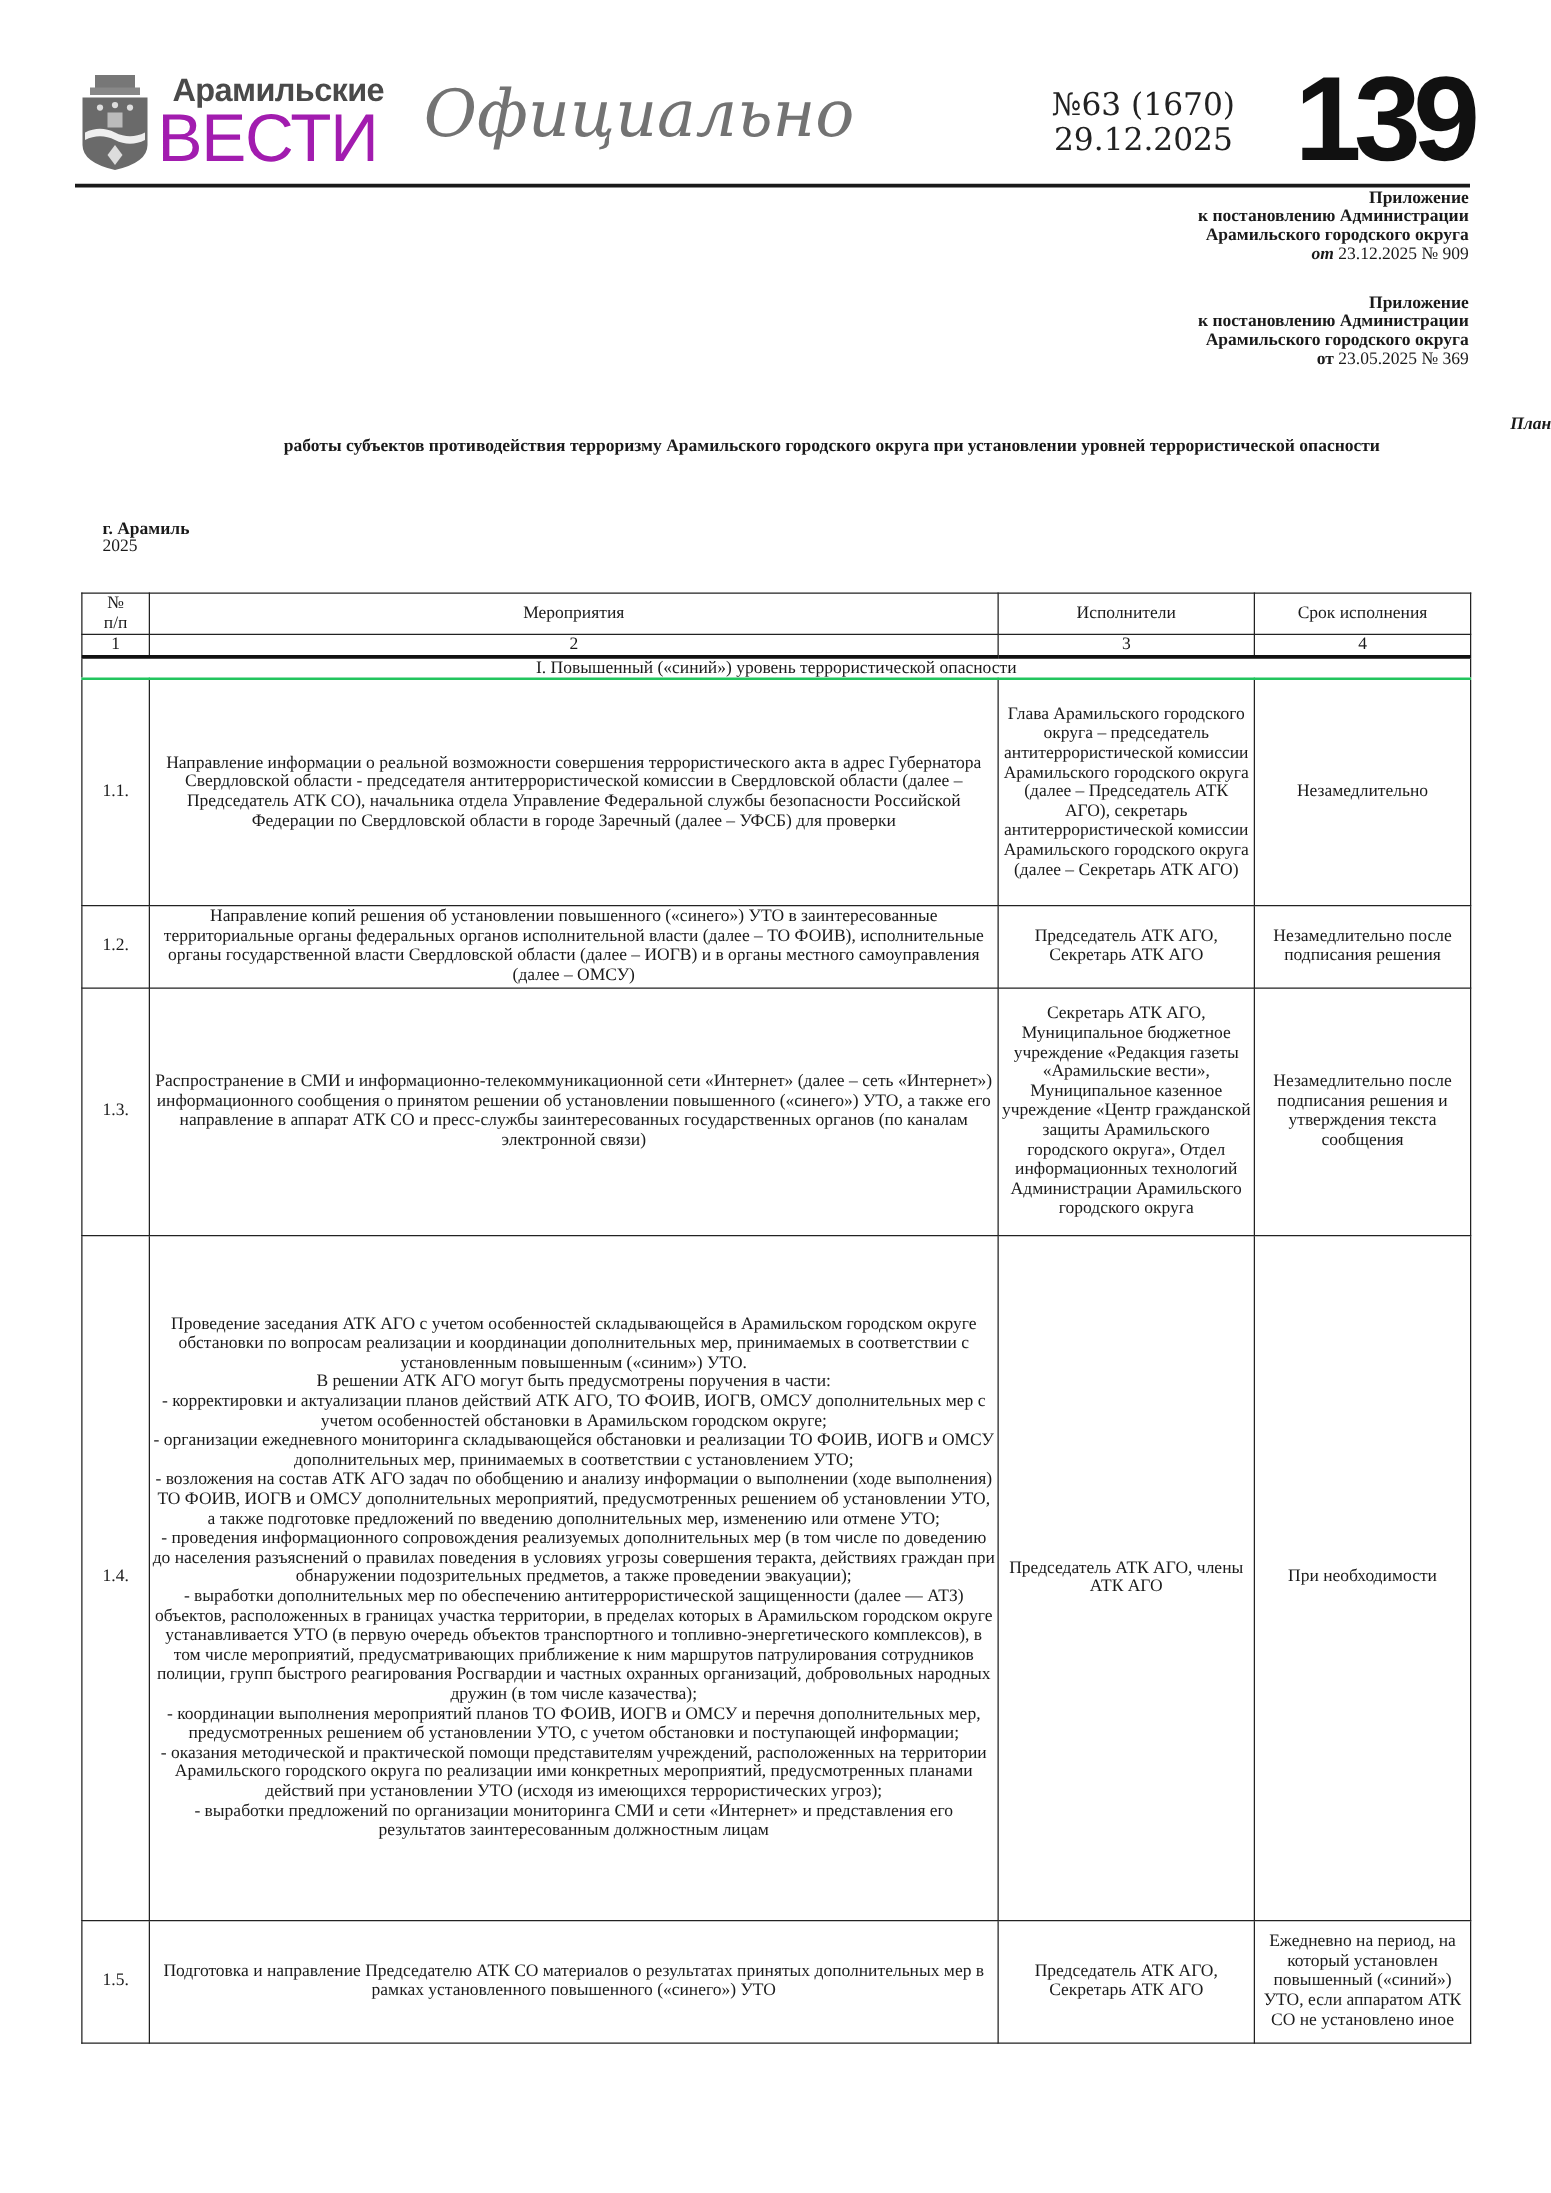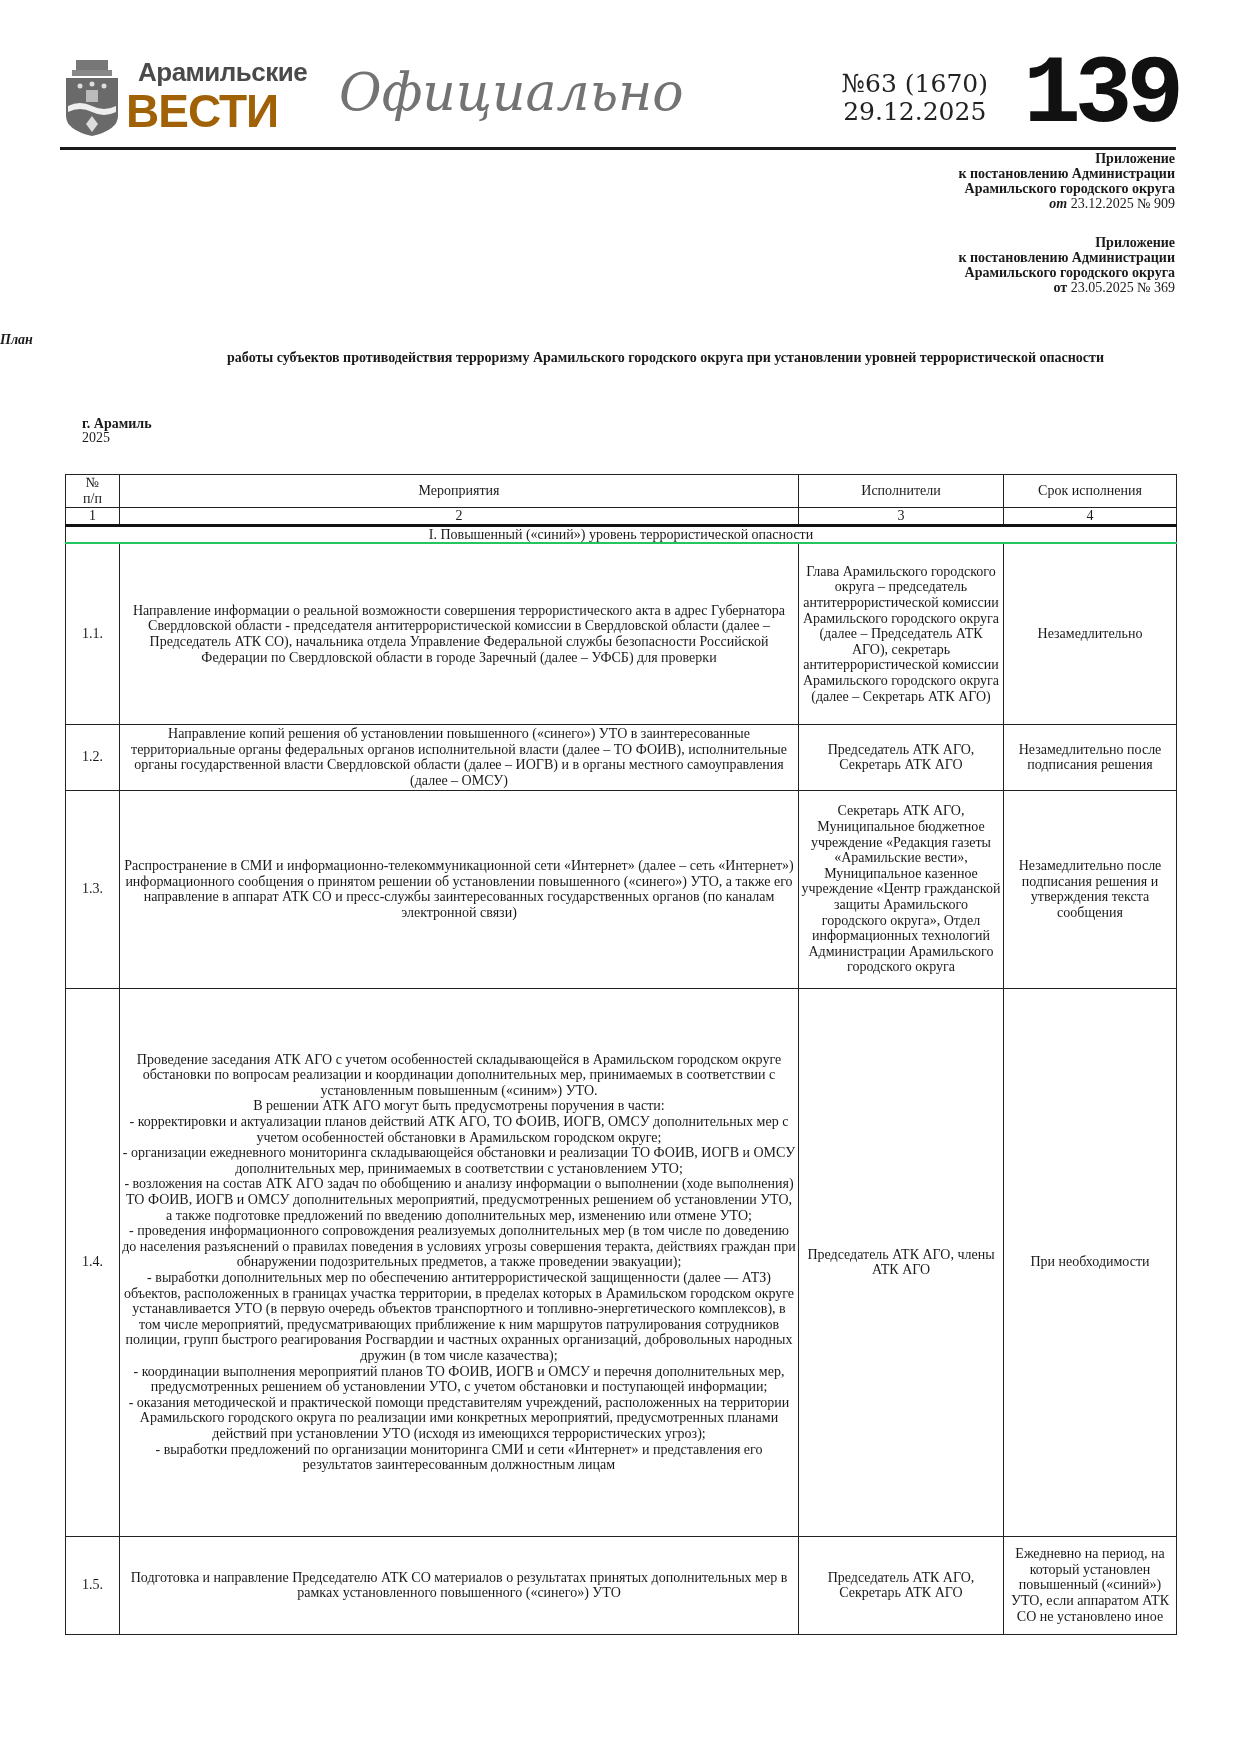--- a/index.html
+++ b/index.html
@@ -4,38 +4,38 @@
 <style>
   html, body { margin: 0; padding: 0; background: #ffffff; }
   body { width: 1241px; height: 1754px; position: relative; overflow: hidden;
          font-family: "Liberation Serif", "DejaVu Serif", serif; color: #1a1a1a; }
 
   
   .masthead { position: absolute; left: 62px; top: 56px; width: 1116px; height: 92px; }
   .logo { position: absolute; left: 0; top: 4px; width: 60px; height: 76px; }
   .brand { position: absolute; left: 64px; top: 2px; color: #555; font-family: "Liberation Sans", "DejaVu Sans", sans-serif; }
   .brand-small { font-size: 26px; font-weight: bold; letter-spacing: -0.5px; line-height: 28px; color: #4a4a4a; margin-left: 12px; }
-  .brand-big { font-size: 46px; font-weight: bold; line-height: 50px; letter-spacing: -1px; color: #a16207; }
+  .brand-big { font-size: 54px; font-weight: normal; line-height: 50px; letter-spacing: -1px; color: #a21caf; }
   .section-title { position: absolute; left: 277px; top: 6px; font-family: "DejaVu Serif", serif; font-style: italic;
                    font-size: 52px; color: #737373; }
   .issue { position: absolute; right: 190px; top: 14px; text-align: center; font-family: "DejaVu Serif", serif;
            font-size: 25px; line-height: 28px; color: #222; }
-  .page-num { position: absolute; right: 0px; top: -8px; font-family: Liberation Mono, monospace; font-weight: bold;
+  .page-num { position: absolute; right: 0px; top: -8px; font-family: Liberation Sans, sans-serif; font-weight: bold;
               font-size: 96px; letter-spacing: -6px; color: #111; line-height: 96px; }
   .rule { position: absolute; left: 60px; top: 147px; width: 1116px; height: 3px; background: #1a1a1a; }
 
   
   .appendix { position: absolute; right: 66px; text-align: right; font-size: 14px; line-height: 15px; }
   .appendix .b { font-weight: bold; margin-left: 36px; }
   .appendix .i { font-weight: bold; font-style: italic; }
   .app1 { top: 151px; }
   .app2 { top: 235px; }
 
   
-  .plan-title { position: absolute; left: 0; top: 332px; width: 1241px; text-align: left; font-size: 14px;
+  .plan-title { position: absolute; left: 0; top: 332px; width: 1241px; text-align: right; font-size: 14px;
                 font-weight: bold; font-style: italic; }
   .plan-subtitle { position: absolute; left: 0; top: 350px; width: 1241px; text-align: center; font-size: 14px;
                    font-weight: bold; padding-left: 45px; }
   .city { position: absolute; left: 82px; top: 416px; font-size: 14px; font-weight: bold; line-height: 15px; }
   .year { position: absolute; left: 82px; top: 430px; font-size: 14px; line-height: 15px; }
 
   
   table.plan { position: absolute; left: 65px; top: 474px; width: 1111px; border-collapse: collapse;
                font-size: 14px; line-height: 15.6px; table-layout: fixed; }
   table.plan td { border: 1px solid #222; text-align: center; vertical-align: middle; padding: 0 2px; }

